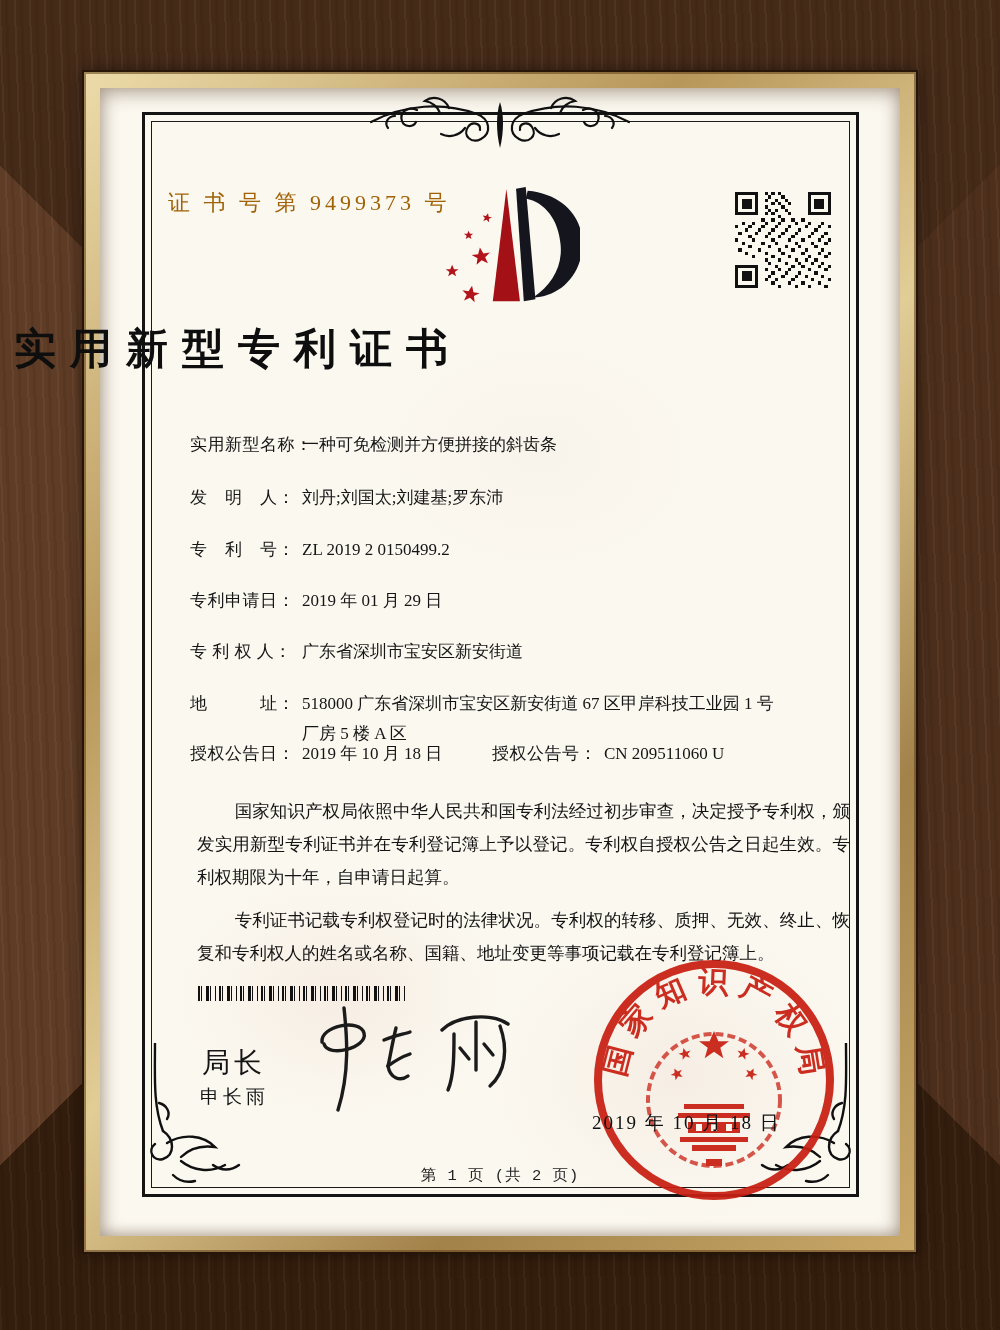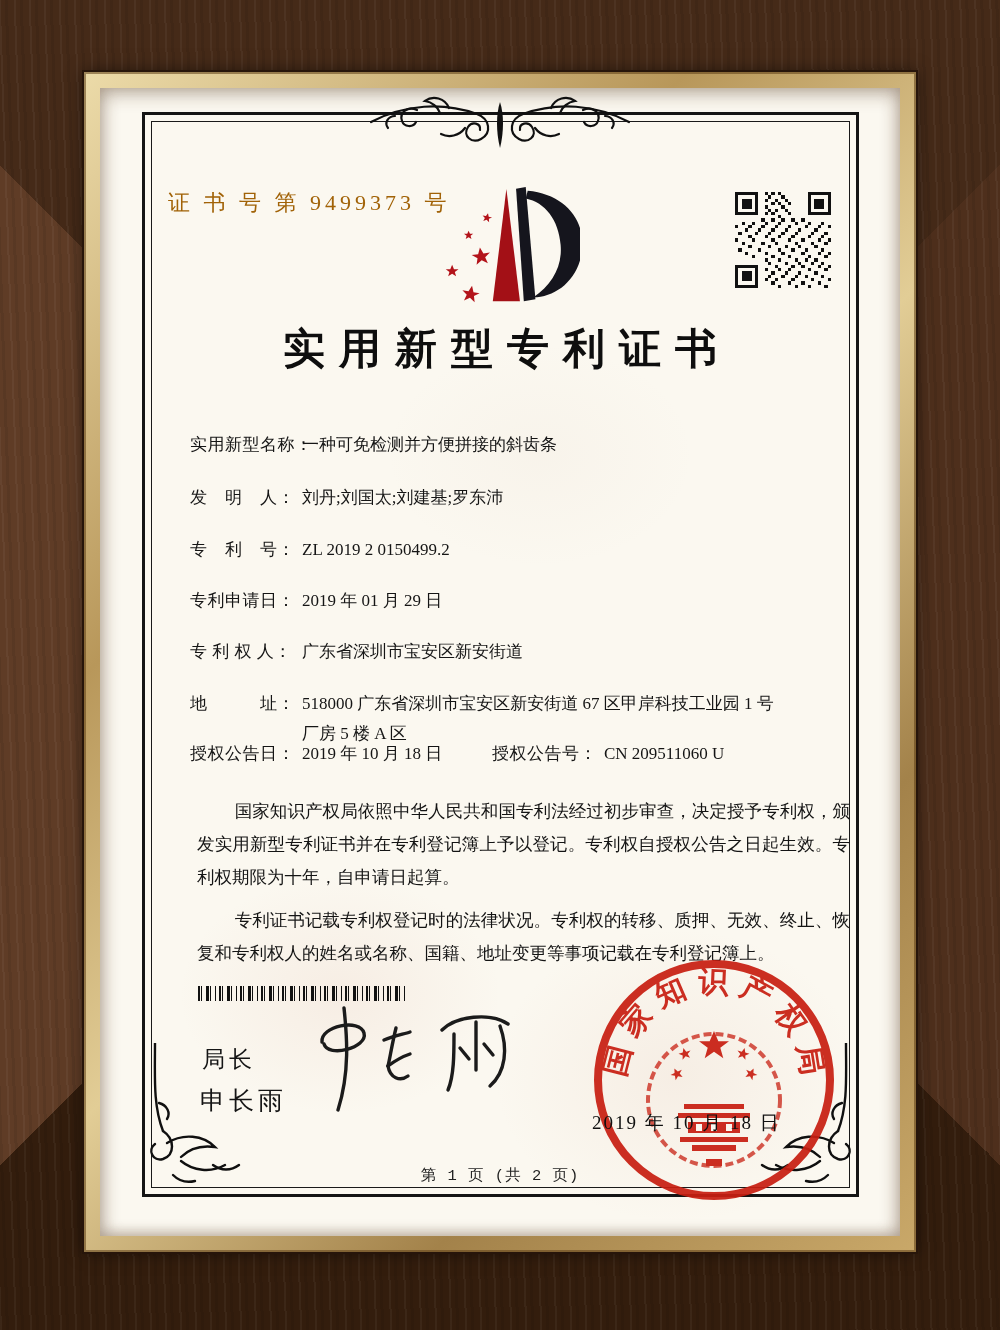--- a/index.html
+++ b/index.html
@@ -32,39 +32,39 @@
   .orn{position:absolute;z-index:2;}
   .orn-top{left:50%;top:92px;transform:translateX(-50%);}
   .orn-bl{left:147px;bottom:137px;}
   .orn-br{right:146px;bottom:137px;transform:scaleX(-1);}
 
   
   .abs{position:absolute;}
   .certno{left:168px;top:188px;font-size:22px;letter-spacing:4px;color:#a16207;white-space:pre;}
   .logo{left:425px;top:176px;width:155px;height:138px;}
   .qr{left:735px;top:192px;width:96px;height:96px;}
-  .title{left:0;right:0;top:321px;text-align:center;font-size:42px;font-weight:700;
+  .title{left:0;right:0;top:321px;font-size:42px;font-weight:700;
          letter-spacing:14px;text-indent:14px;color:#0e0e0e;}
 
   .frow{position:absolute;left:190px;font-size:17px;display:flex;line-height:30px;}
   .flabel{width:112px;flex:none;white-space:pre;letter-spacing:.5px;}
   .fvalue{max-width:475px;}
   .gv1{width:190px;flex:none;}
 
   .paras{left:187px;right:140px;top:785px;font-size:17.5px;line-height:33px;
          text-align:justify;color:#141414;}
   .paras p{margin:10px;text-indent:2.15em;}
 
   .barcode{left:198px;top:986px;width:208px;height:15px;
     background:repeating-linear-gradient(90deg,
       #111 0 2px, transparent 2px 3px, #111 3px 4px, transparent 4px 8px,
       #111 8px 11px, transparent 11px 12px, #111 12px 13px, transparent 13px 17px,
       #111 17px 18px, transparent 18px 21px);}
-  .officer-title{left:202px;top:1044px;font-size:23px;letter-spacing:4px;}
-  .officer-name{left:200px;top:1084px;font-size:25px;letter-spacing:4px;text-align:center;}
+  .officer-title{left:202px;top:1044px;font-size:28px;letter-spacing:4px;}
+  .officer-name{left:200px;top:1084px;font-size:19px;letter-spacing:4px;text-align:center;}
   .sig{left:292px;top:1000px;width:240px;height:120px;}
   .seal{left:588px;top:954px;width:252px;height:252px;opacity:.93;z-index:3;}
   .seal-date{left:592px;top:1110px;font-size:19px;letter-spacing:2px;color:#101010;z-index:5;white-space:pre;}
   .pagefooter{left:0;right:0;top:1165px;text-align:center;font-size:15.5px;letter-spacing:1px;color:#1f1f1f;font-family:Liberation Mono, monospace;}
 </style>
 </head>
 <body>
 
 <div class="page">
 

